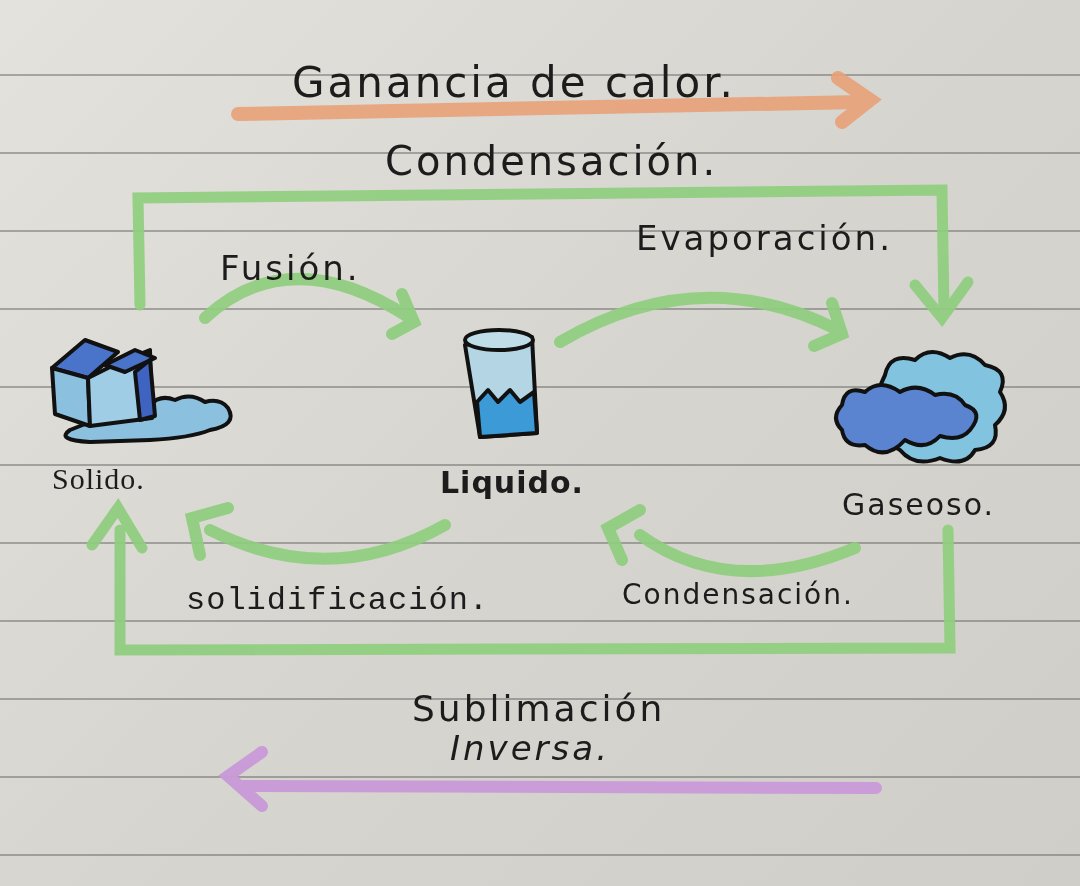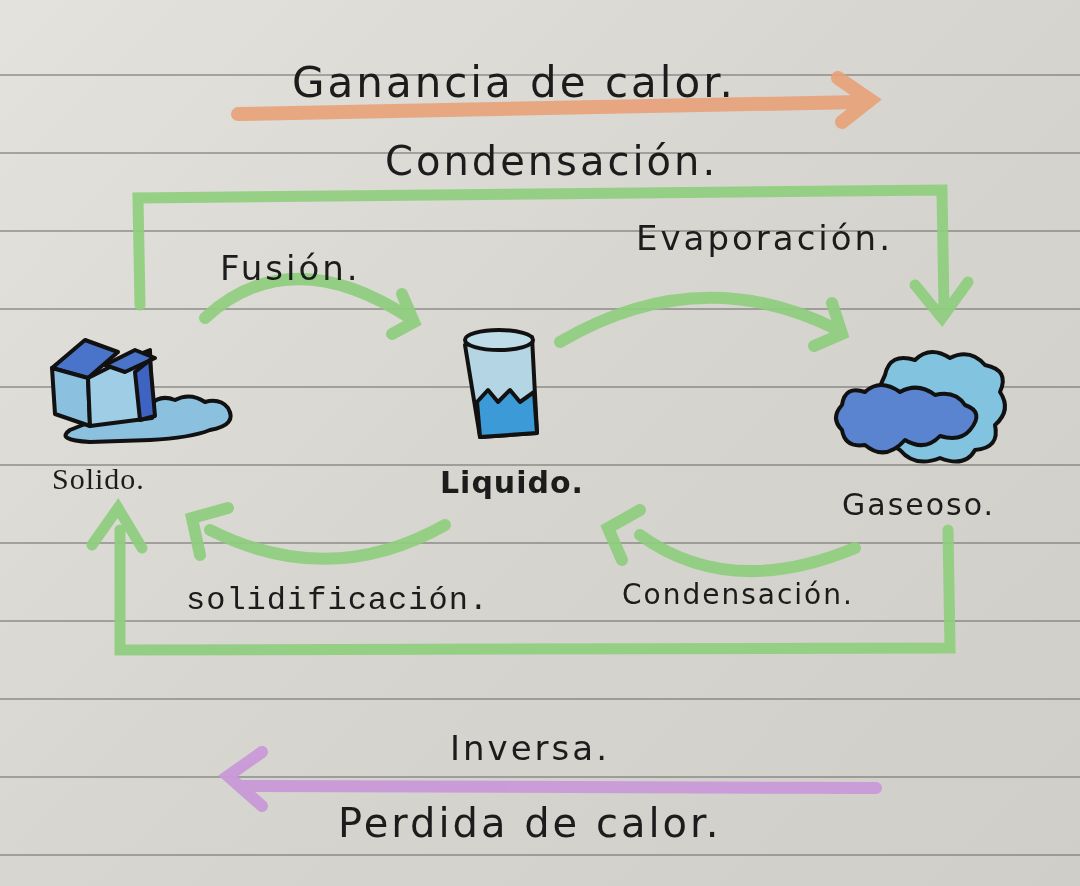--- a/index.html
+++ b/index.html
@@ -86,16 +86,16 @@
   <div class="txt" style="left:220px;top:220px;font-size:34px;margin-top:28px;">Fusión.</div>
   <div class="txt" style="left:636px;top:218px;font-size:34px;">Evaporación.</div>
 
   <div class="txt" style="left:52px;top:462px;font-size:30px;letter-spacing:1px;font-family:Liberation Serif, serif;">Solido.</div>
   <div class="txt" style="left:440px;top:465px;font-size:30px;letter-spacing:1px;font-weight:bold;">Liquido.</div>
   <div class="txt" style="left:842px;top:478px;font-size:30px;letter-spacing:2px;margin-top:9px;">Gaseoso.</div>
 
   <div class="txt" style="left:186px;top:582px;font-size:32px;letter-spacing:1px;font-family:Liberation Mono, monospace;">solidificación.</div>
   <div class="txt" style="left:622px;top:578px;font-size:28px;letter-spacing:2px;">Condensación.</div>
 
-  <div class="txt" style="left:450px;top:728px;font-size:34px;">Inversa.</div>
+  <div class="txt" style="left:412px;top:688px;font-size:36px;">Sublimación</div>
+  <div class="txt" style="left:450px;top:728px;font-size:34px;font-style:italic;">Inversa.</div>
 
-  <div class="txt" style="left:338px;top:800px;font-size:40px;">Perdida de calor.</div>
 </div>
 
 </body></html>

